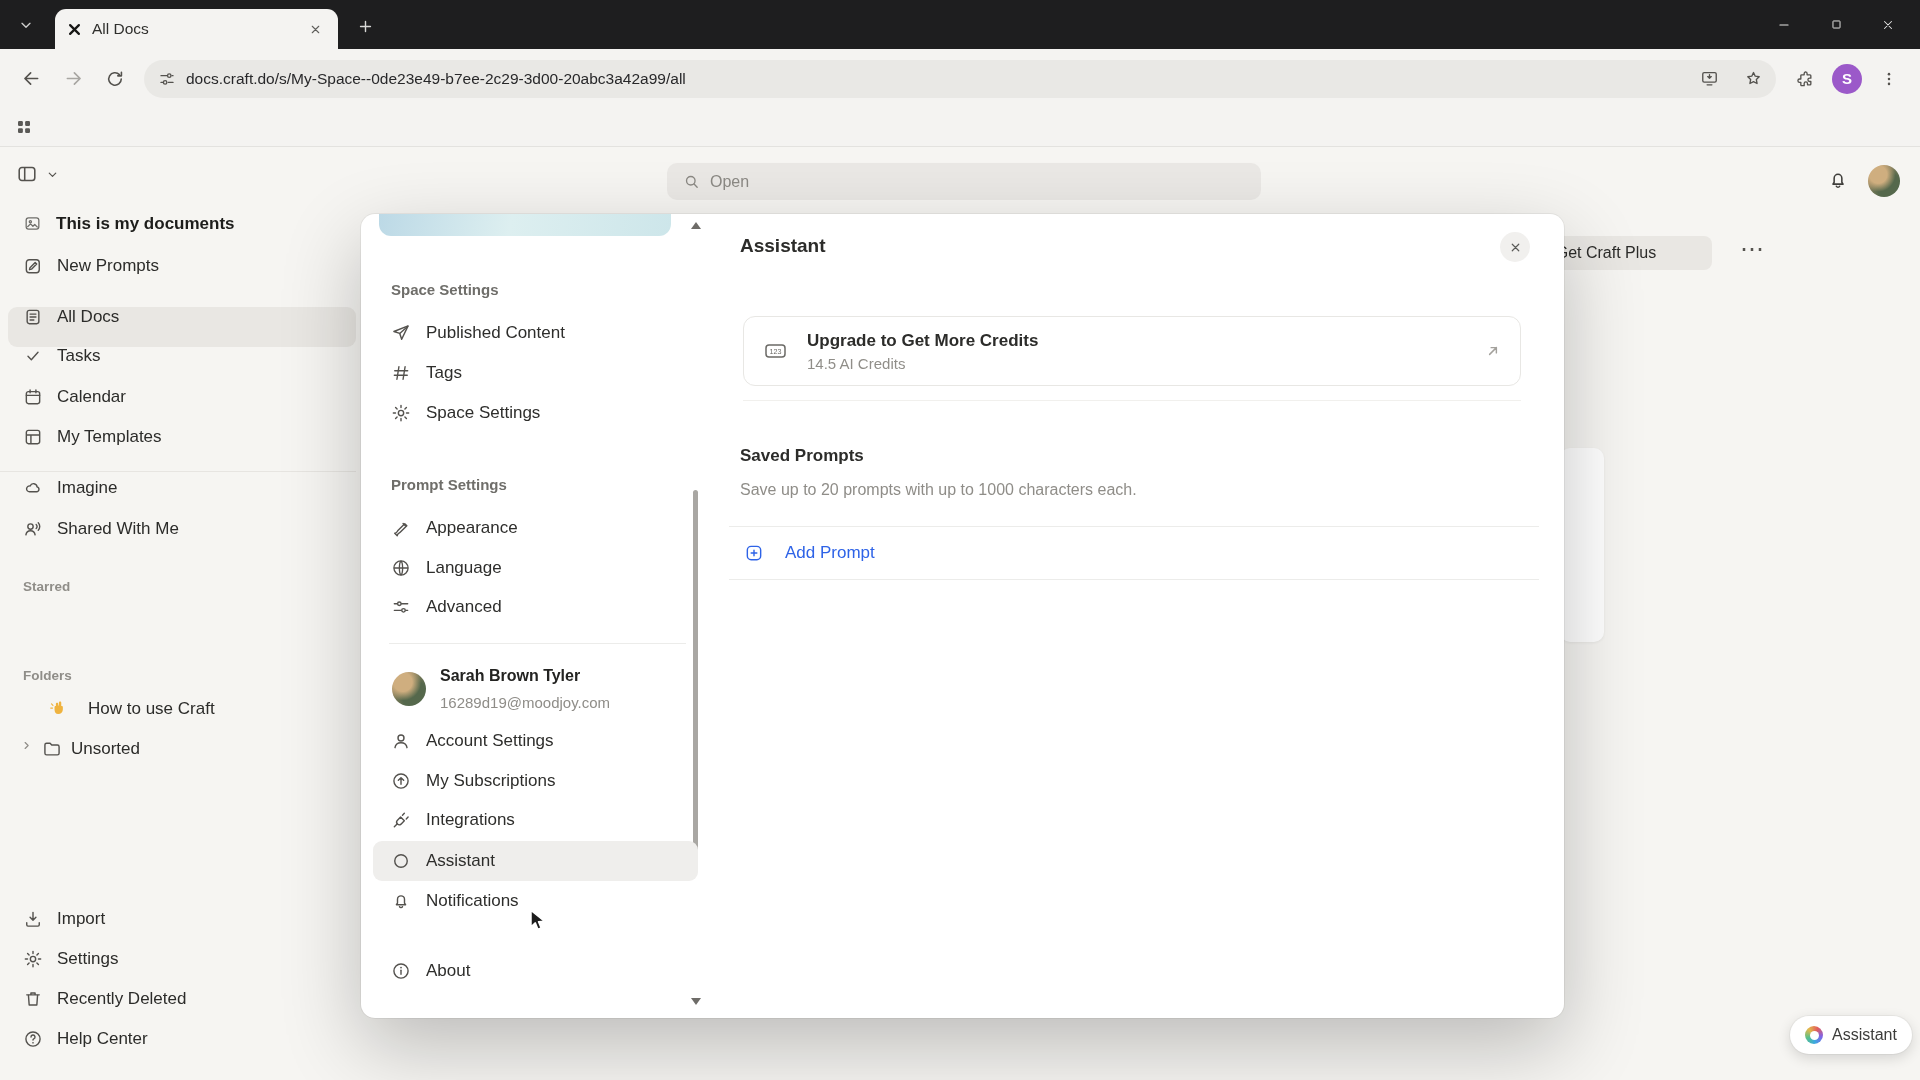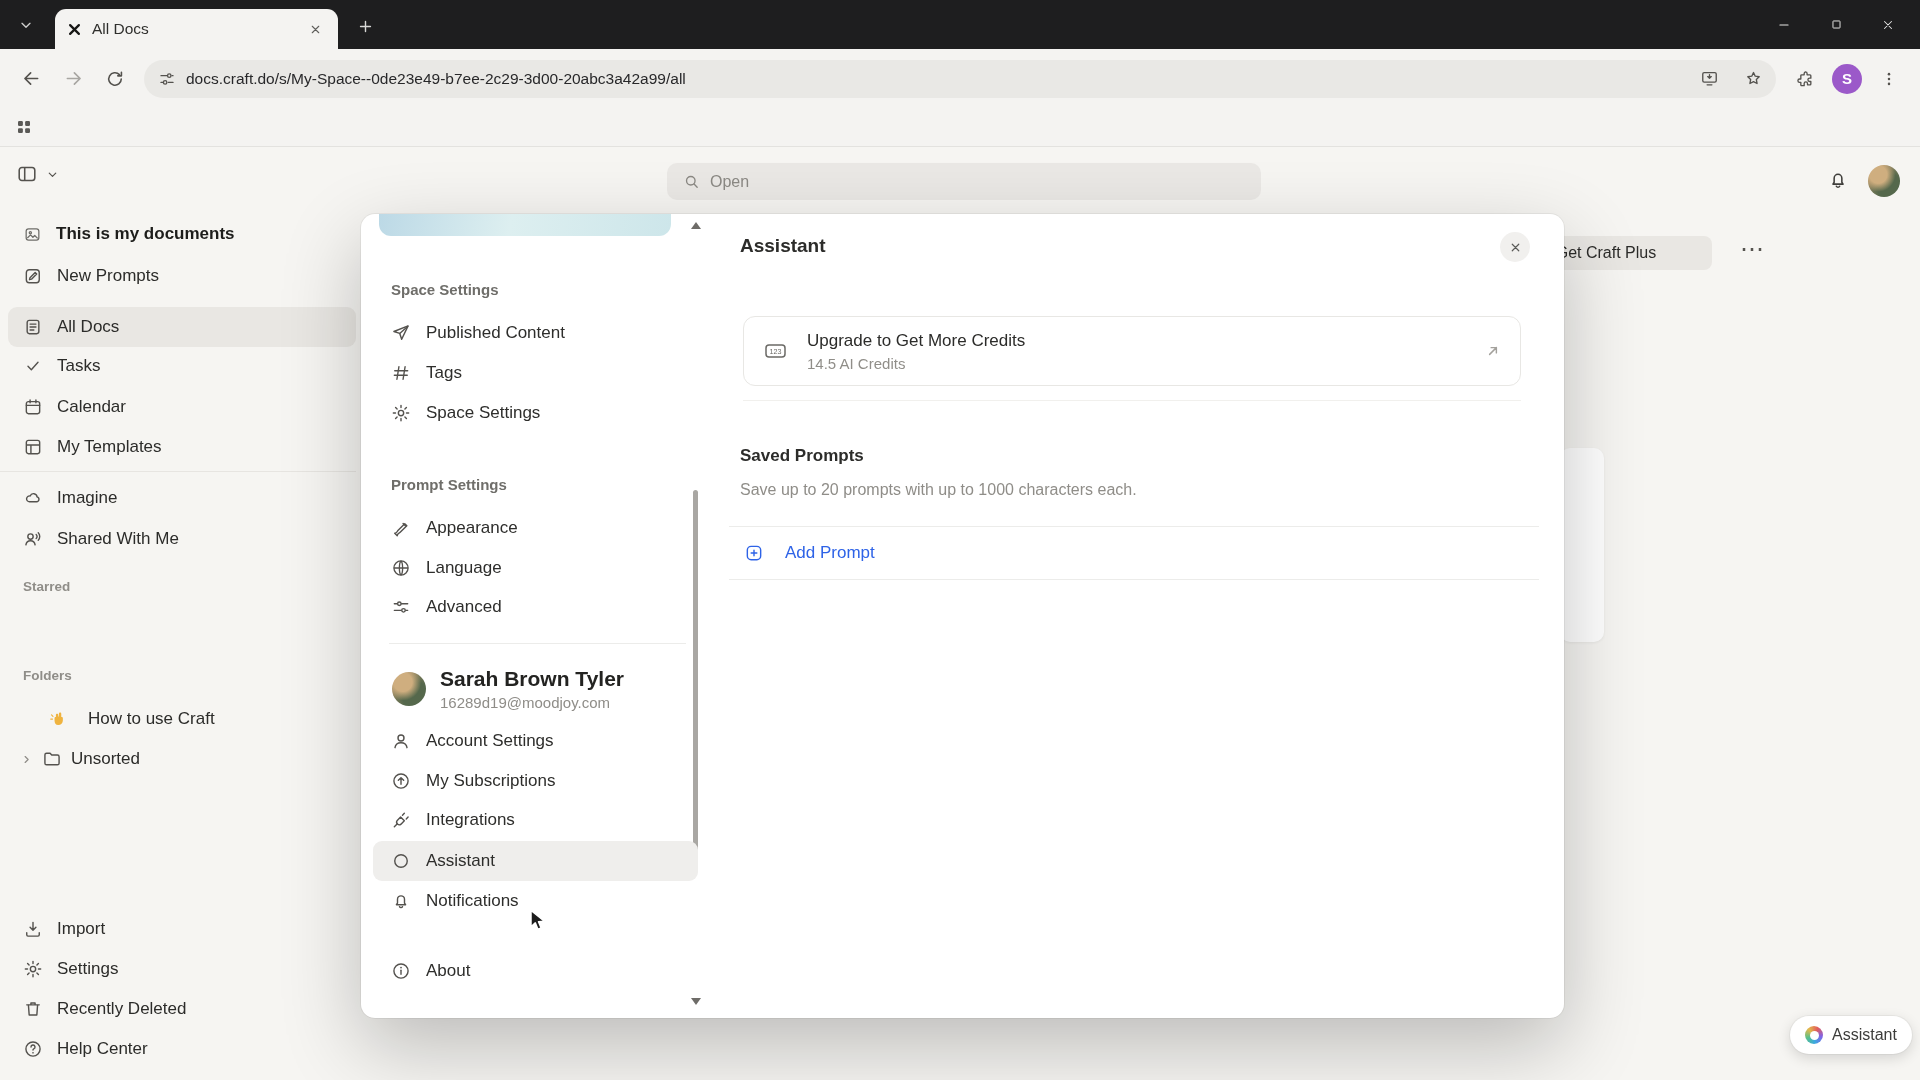--- a/index.html
+++ b/index.html
@@ -29,21 +29,21 @@
   .page{position:absolute;left:0;top:147px;width:1637px;height:933px;background:#f6f5f2}
   .abs{position:absolute}
 
   .search-pill{left:667px;top:16px;width:594px;height:37px;background:#eae8e5;border-radius:10px;display:flex;align-items:center;padding:0 16px;gap:10px}
   .search-ph{font-size:16px;color:#8b8984}
   .photo{border-radius:50%;background:
     radial-gradient(circle at 32% 30%, #cfae7f 0 28%, rgba(0,0,0,0) 55%),
     radial-gradient(circle at 72% 72%, #55684c 0 40%, rgba(0,0,0,0) 70%),
     linear-gradient(135deg,#97805d,#6d7a58)}
 
-  .s-row{position:absolute;left:0;width:356px;height:40px;display:flex;align-items:center;gap:14px;padding-left:23px;font-size:17px;color:#2c2c2a;white-space:nowrap}
+  .s-row{position:absolute;left:0;width:356px;height:40px;display:flex;gap:14px;padding-left:23px;font-size:17px;color:#2c2c2a;white-space:nowrap}
   .s-row.sel{left:8px;width:348px;padding-left:15px;background:#e9e7e3;border-radius:9px}
   .s-label{position:absolute;left:23px;font-size:13.5px;font-weight:600;color:#8f8d88}
   .s-div{position:absolute;left:0;width:356px;height:1px;background:#e7e5e1}
 
   .plus-pill{left:1500px;top:89px;width:212px;height:34px;background:#e9e7e3;border-radius:8px;display:flex;align-items:center;justify-content:center;font-size:16px;color:#2c2c2a;z-index:4;white-space:nowrap}
   .more-dots{left:1740px;top:88px;font-size:24px;color:#55534f;letter-spacing:1px;z-index:4}
   .bg-card{left:1560px;top:301px;width:44px;height:194px;background:#ffffff;border-radius:10px;z-index:3;box-shadow:0 1px 3px rgba(0,0,0,.06)}
 
   
   .modal{position:absolute;left:361px;top:67px;width:1203px;height:804px;background:#fff;border-radius:14px;box-shadow:0 28px 80px rgba(0,0,0,.24),0 0 0 1px rgba(0,0,0,.05);z-index:20}
@@ -53,29 +53,29 @@
   .m-row.sel{background:#efeeec}
   .m-div{position:absolute;left:28px;width:297px;height:1px;background:#ececea}
   .sb-thumb{position:absolute;left:332px;top:276px;width:5px;height:373px;background:#a9a7a3;border-radius:3px}
   .sb-tri{position:absolute;left:330px;width:0;height:0;border-left:5px solid transparent;border-right:5px solid transparent}
   .sb-up{top:8px;border-bottom:7px solid #6e6c68}
   .sb-down{top:784px;border-top:7px solid #6e6c68}
 
   .m-title{position:absolute;left:379px;top:21px;font-size:19px;font-weight:600;color:#2c2c2a}
   .m-close{position:absolute;left:1139px;top:18px;width:30px;height:30px;border-radius:50%;background:#f1f0ee;display:flex;align-items:center;justify-content:center}
   .up-card{position:absolute;left:382px;top:102px;width:778px;height:70px;border:1px solid #e8e7e4;border-radius:12px;display:flex;align-items:center;padding:0 18px;gap:18px}
-  .up-t{font-size:17px;color:#2c2c2a;font-weight:400}
+  .up-t{font-size:17px;color:#2c2c2a;font-weight:700}
   .up-s{font-size:15px;color:#908e89;margin-top:4px}
   .r-div{position:absolute;left:382px;top:186px;width:778px;height:1px;background:#f1f0ed}
   .sp-title{position:absolute;left:379px;top:232px;font-size:17px;font-weight:600;color:#2c2c2a}
   .sp-desc{position:absolute;left:379px;top:267px;font-size:16px;color:#8f8d88}
   .add-row{position:absolute;left:368px;top:312px;width:810px;height:54px;border-top:1px solid #ececea;border-bottom:1px solid #ececea;display:flex;align-items:center;gap:21px;padding-left:15px}
   .add-label{font-size:17px;color:#2e63e7;font-weight:500}
 
-  .user-name{position:absolute;left:79px;top:453px;font-size:21px;font-weight:700;color:#232321;white-space:nowrap}
+  .user-name{position:absolute;left:79px;top:453px;font-size:16px;font-weight:700;color:#232321;white-space:nowrap}
   .user-mail{position:absolute;left:79px;top:480px;font-size:15px;color:#8f8d88;white-space:nowrap}
 
   
   .assistant-pill{position:absolute;left:1790px;top:869px;height:38px;padding:0 15px;background:#fff;border-radius:19px;display:flex;align-items:center;gap:9px;box-shadow:0 4px 14px rgba(0,0,0,.14),0 0 0 1px rgba(0,0,0,.04);z-index:25}
   .ring{width:18px;height:18px;border-radius:50%;background:conic-gradient(from 30deg,#e25c5c,#8064e8,#3aa9e0,#58c08a,#e2b84b,#e25c5c);position:relative}
   .ring::after{content:"";position:absolute;inset:4.5px;background:#fff;border-radius:50%}
   .assistant-label{font-size:16px;color:#3c3c3a}
 
   .cursor{position:absolute;z-index:40}
 </style>

